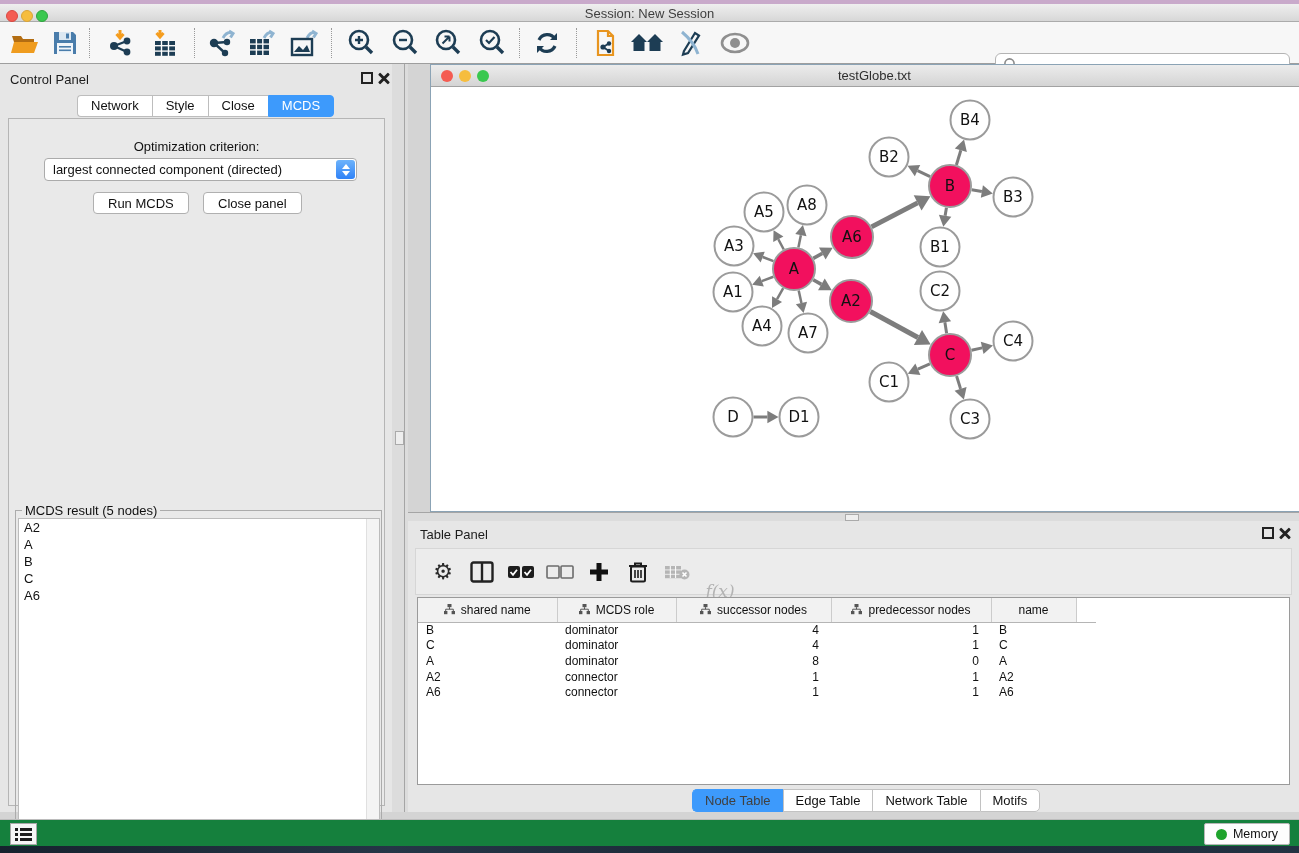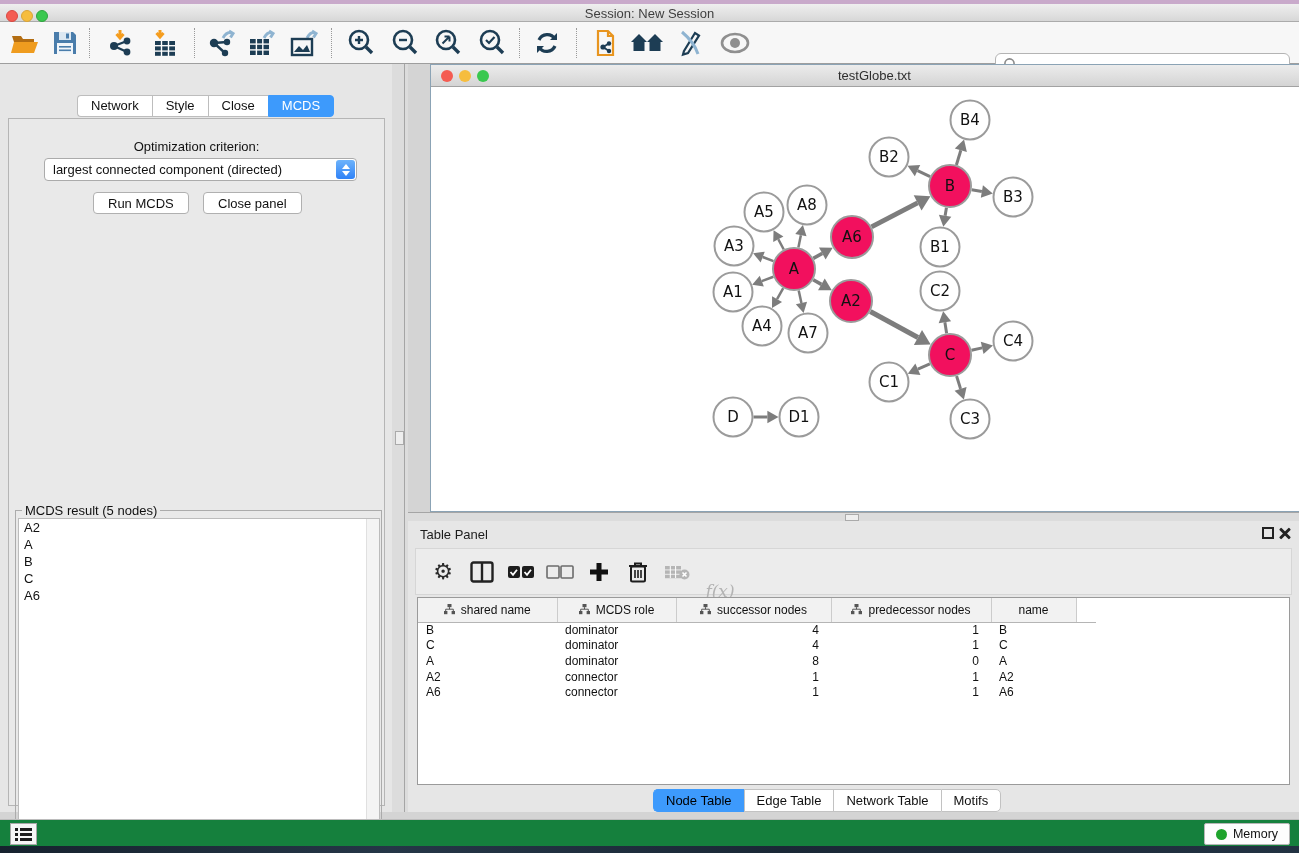--- a/index.html
+++ b/index.html
@@ -99,21 +99,21 @@
   table.grid th { height:24px; background:#f2f2f2; border-right:1px solid #cccccc; border-bottom:1px solid #b5b5b5;
     font-weight:normal; font-size:12px; text-align:center; position:relative; }
   table.grid th .hicon { display:inline-block; vertical-align:-1px; margin-right:6px; }
   table.grid td { height:15.6px; padding:0 12px 0 8px; white-space:nowrap; overflow:hidden; }
   td.al { text-align:left; } td.ar { text-align:right; }
 
   .tp-tabs { position:absolute; left:245px; top:268px; height:23px; display:flex; }
   .tp-tab { height:23px; line-height:21px; padding:0 12px; font-size:13px; background:#fff; border:1px solid #c2c2c2; border-right:none; color:#111; }
   .tp-tab:first-child { border-radius:5px 0 0 5px; }
   .tp-tab:last-child { border-radius:0 5px 5px 0; border-right:1px solid #c2c2c2; }
-  .tp-tab.sel { background:#3d9afc; border-color:#3d9afc; color:#000000; }
+  .tp-tab.sel { background:#3d9afc; border-color:#3d9afc; color:#404040;margin-left:39px; }
 
   
   .statusbar { position:absolute; left:0; top:819px; width:1299px; height:27px; background:#15803d; border-top:1px solid #bcbcbc; }
   .list-btn { position:absolute; left:10px; top:3px; width:27px; height:22px; background:#f6f6f6; border:1px solid #a8a8a8; display:flex; align-items:center; justify-content:center; }
   .memory-btn { position:absolute; right:9px; top:3px; width:86px; height:22px; background:#fdfdfd; border:1px solid #b6b6b6; border-radius:2px;
     display:flex; align-items:center; justify-content:center; gap:6px; font-size:12.5px; color:#111; }
   .memory-dot { width:11px; height:11px; border-radius:50%; background:#1ea32c; }
   .desktop-bottom { position:absolute; left:0; top:846px; width:1299px; height:7px;
     background:linear-gradient(90deg,#16222e,#253647 30%,#1a2836 60%,#223242); }
 </style>
@@ -277,20 +277,25 @@
     <div class="searchbox">
       <svg width="16" height="16" viewBox="0 0 16 16">
         <circle cx="6.5" cy="6.5" r="4.6" fill="none" stroke="#8a8a8a" stroke-width="1.6"></circle>
         <path d="M10 10 l4 4" stroke="#8a8a8a" stroke-width="1.6"></path>
       </svg>
       <input placeholder="" style="">
     </div>
   </div>
 
   <div class="control-panel">
+    <div class="cp-header">
+      <span class="cp-title">Control Panel</span>
+      <span class="win-ctl float-box" style="left:361px"></span>
+      <span class="win-ctl close-x" style="left:378px"></span>
+    </div>
     <div class="cp-tabs">
       <div class="cp-tab">Network</div>
       <div class="cp-tab">Style</div>
       <div class="cp-tab">Close</div>
       <div class="cp-tab sel">MCDS</div>
     </div>
     <div class="cp-body">
       <div class="opt-label">Optimization criterion:</div>
       <div class="crit-select">
         <span>largest connected component (directed)</span>

